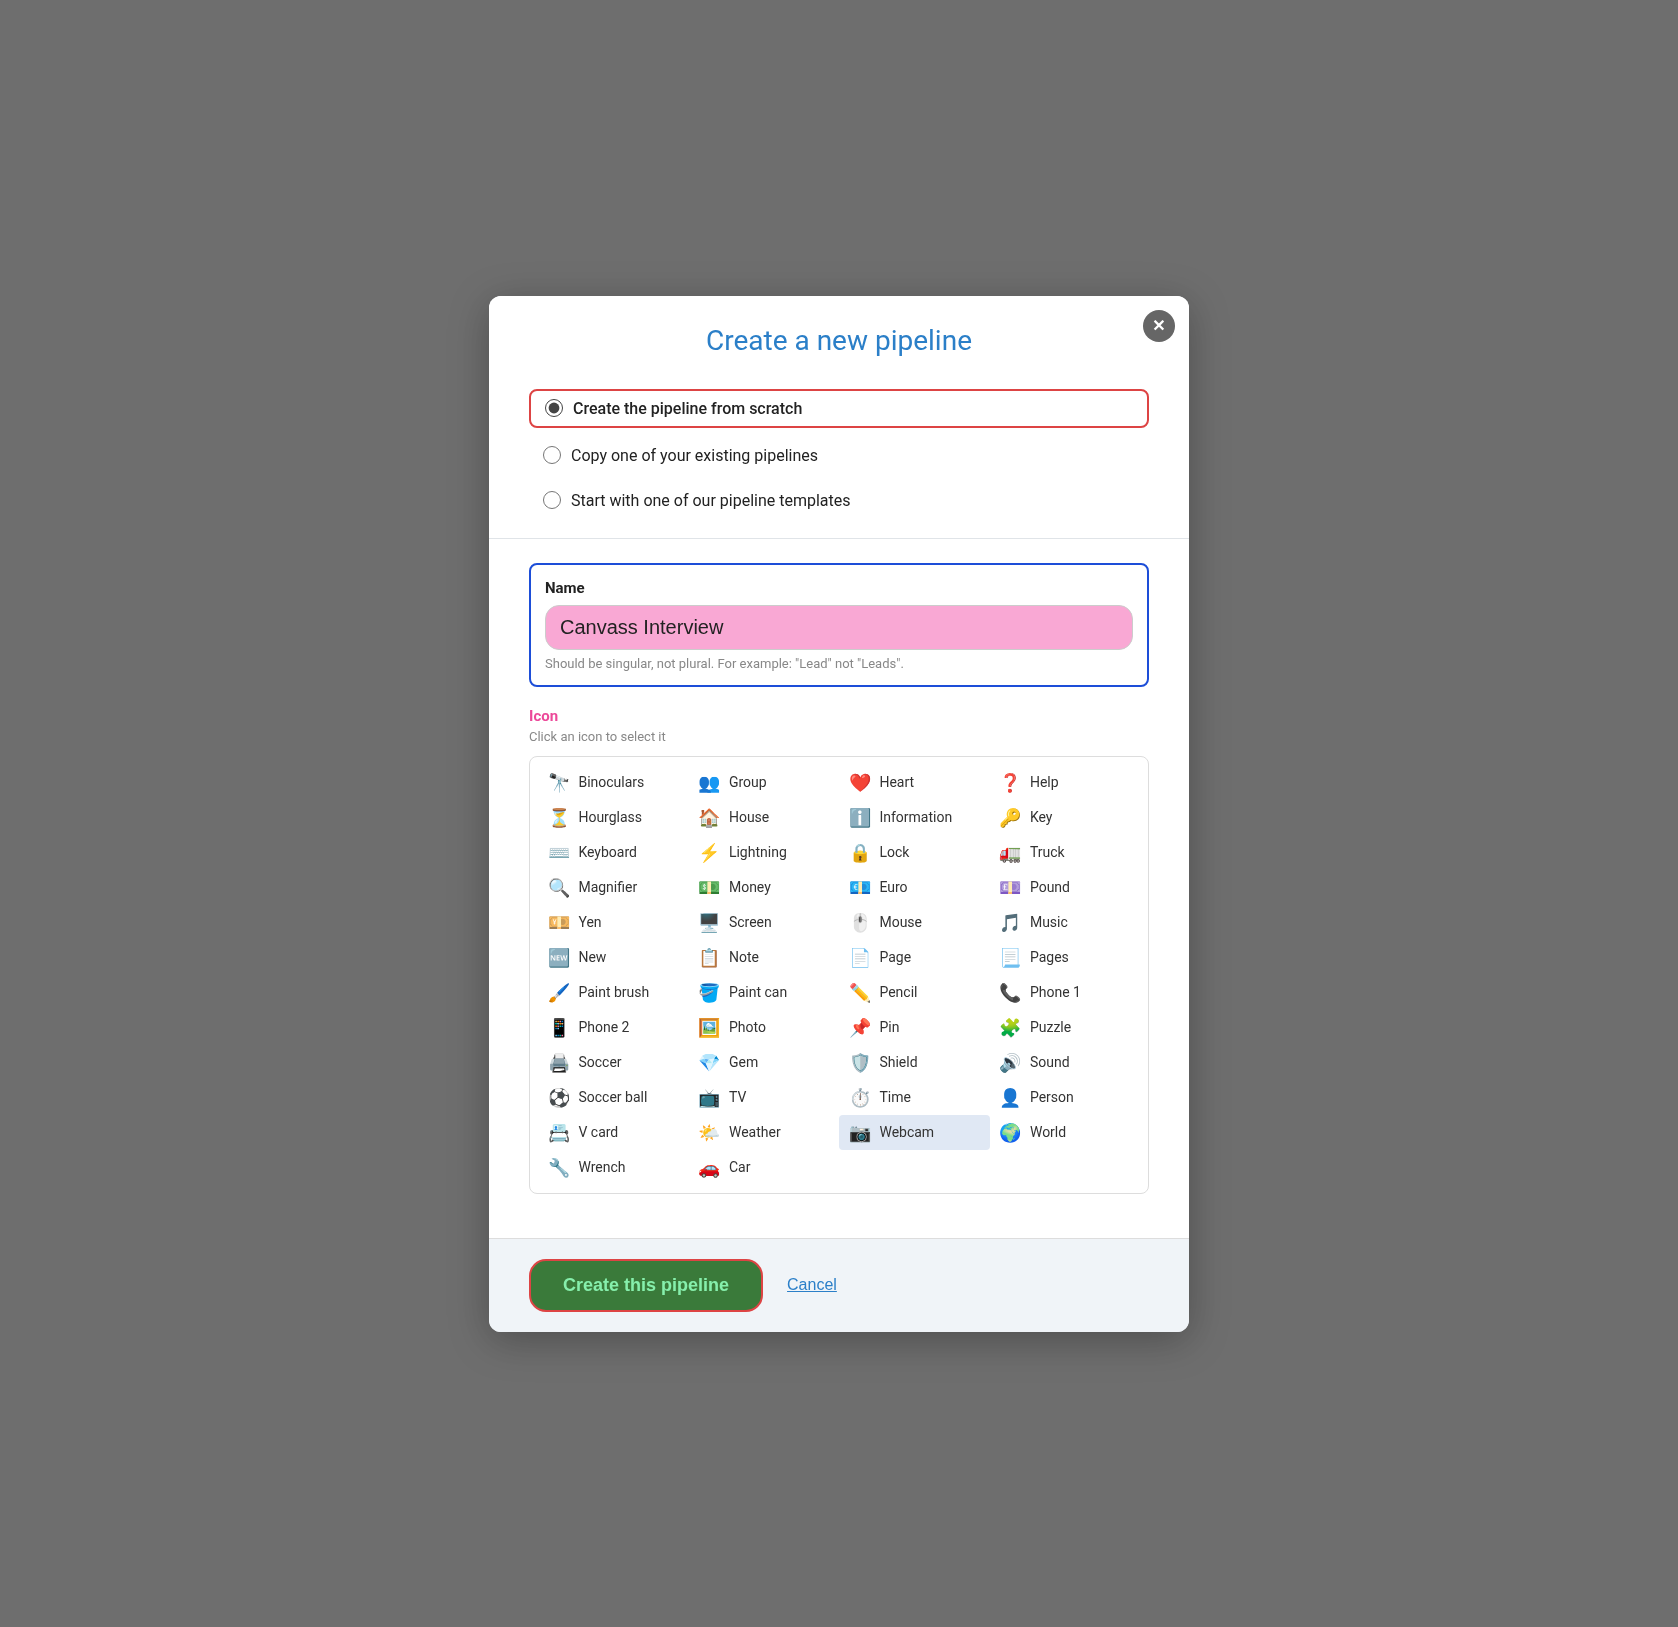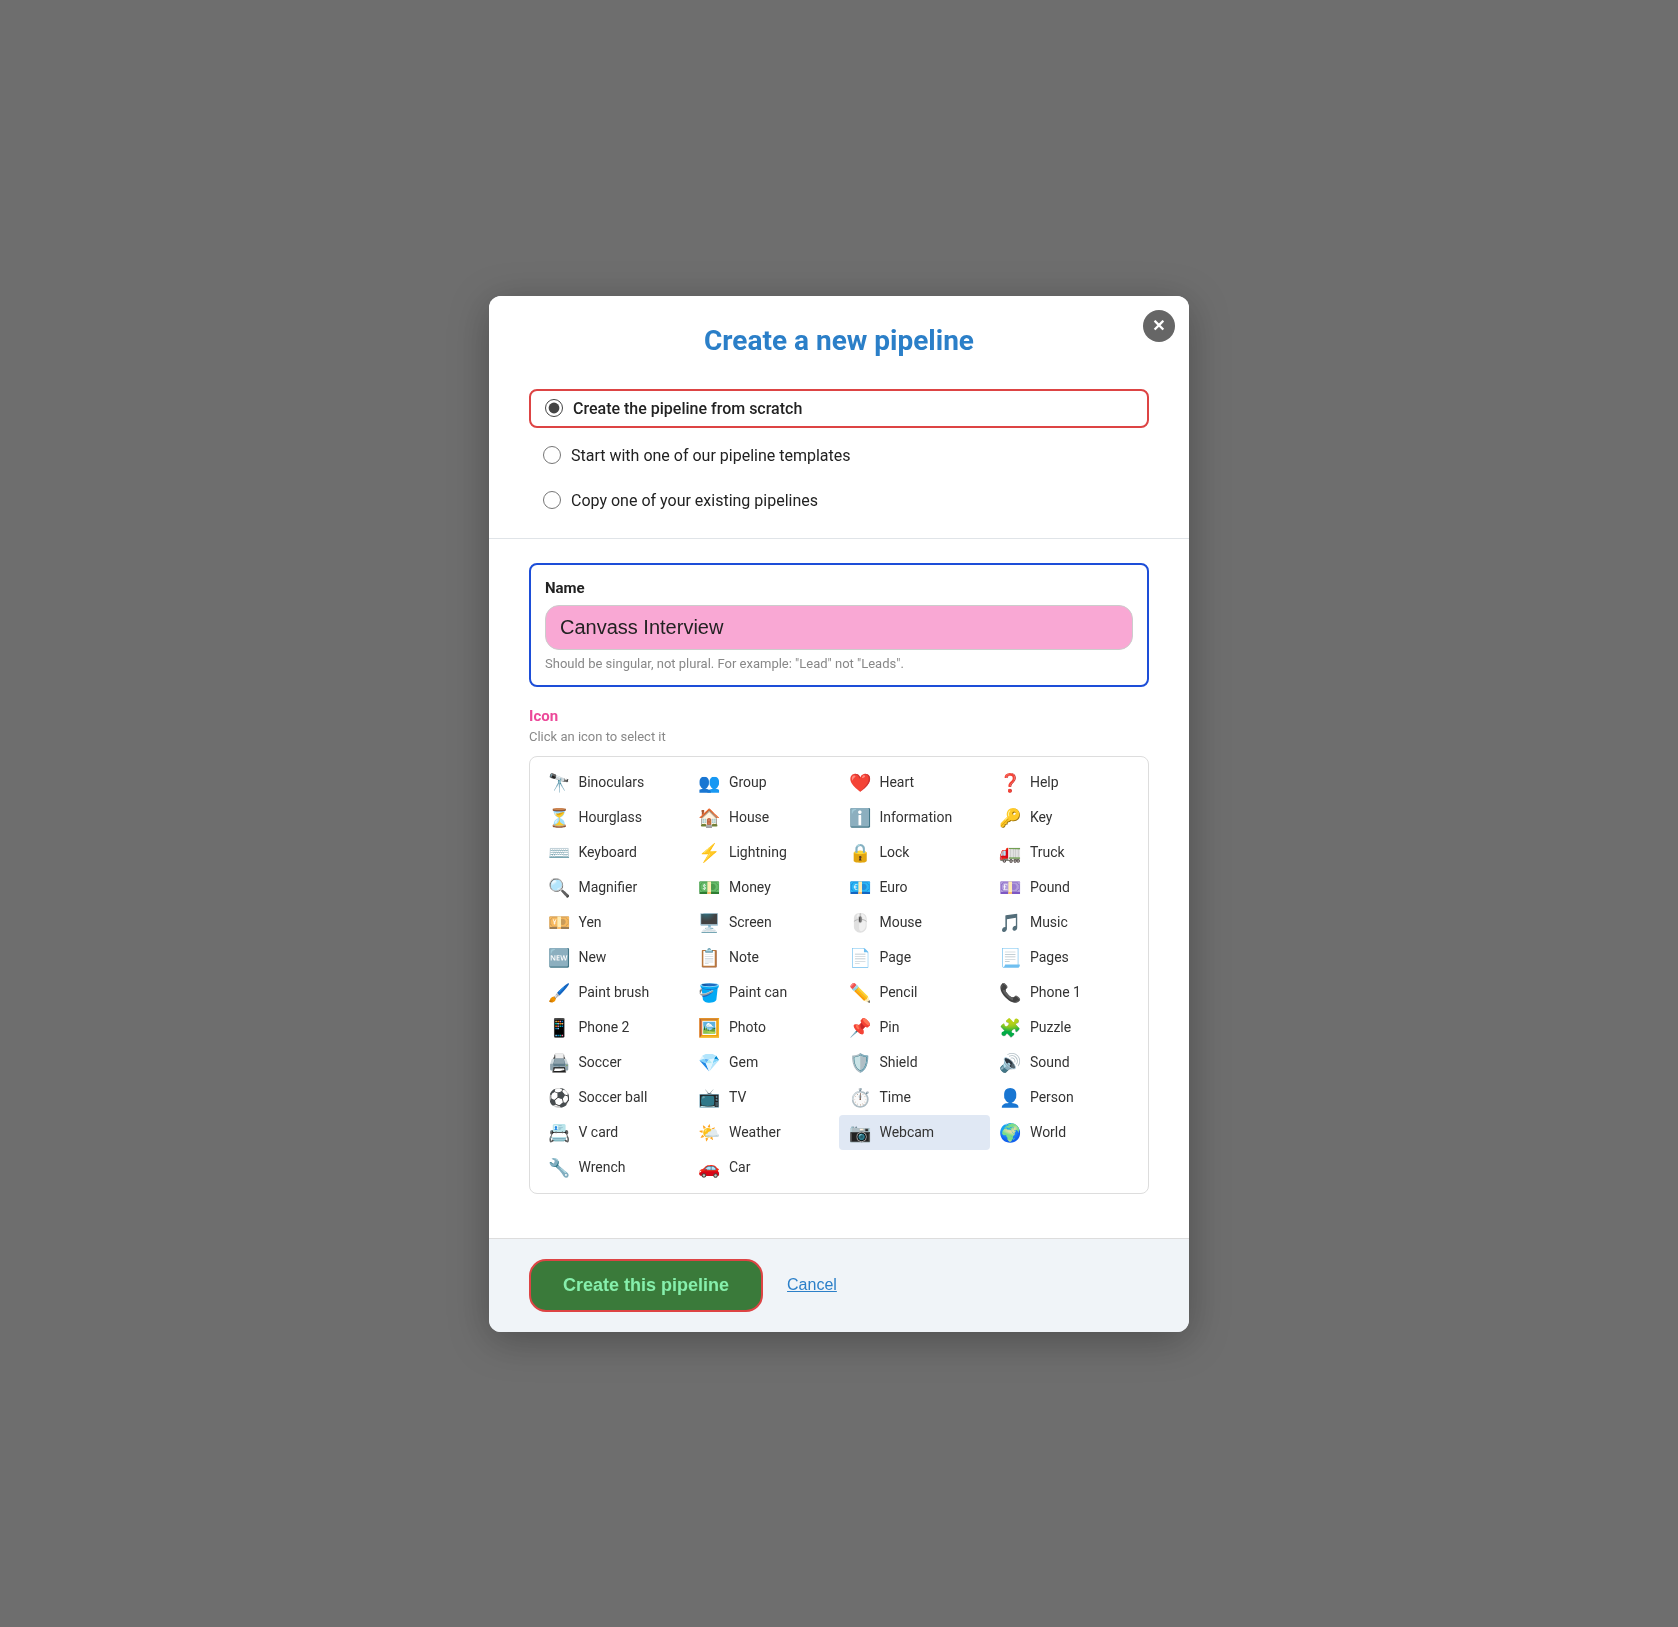--- a/index.html
+++ b/index.html
@@ -30,21 +30,21 @@
       overflow: hidden;
     }
     .modal-header {
       background: white;
       padding: 28px 40px 20px;
       border-bottom: 1px solid #e0e4e8;
     }
     .modal-title {
       text-align: center;
       font-size: 28px;
-      font-weight: 700;
+      font-weight: 400;
       color: #2b7fc8;
       margin-bottom: 32px;
     }
     .close-btn {
       position: absolute;
       top: 14px;
       right: 14px;
       width: 32px;
       height: 32px;
       border-radius: 50%;
@@ -201,25 +201,25 @@
       <h1 class="modal-title">Create a new pipeline</h1>
 
       <div class="radio-group">
 
       <div class="radio-item selected">
             <input type="radio" name="pipeline-option" checked="" style="">
             <span>Create the pipeline from scratch</span>
           </div>
           <div class="radio-item unselected">
             <input type="radio" name="pipeline-option" style="">
-            <span>Start with one of our pipeline templates</span>
+            <span>Copy one of your existing pipelines</span>
           </div>
           <div class="radio-item unselected">
             <input type="radio" name="pipeline-option" style="">
-            <span>Copy one of your existing pipelines</span>
+            <span>Start with one of our pipeline templates</span>
           </div>
         </div>
     </div>
 
     <div class="modal-body">
       <div class="name-section">
         <div class="name-label">Name</div>
         <input class="name-input" type="text" value="Canvass Interview" style="">
         <div class="name-hint">Should be singular, not plural. For example: "Lead" not "Leads".</div>
       </div>

